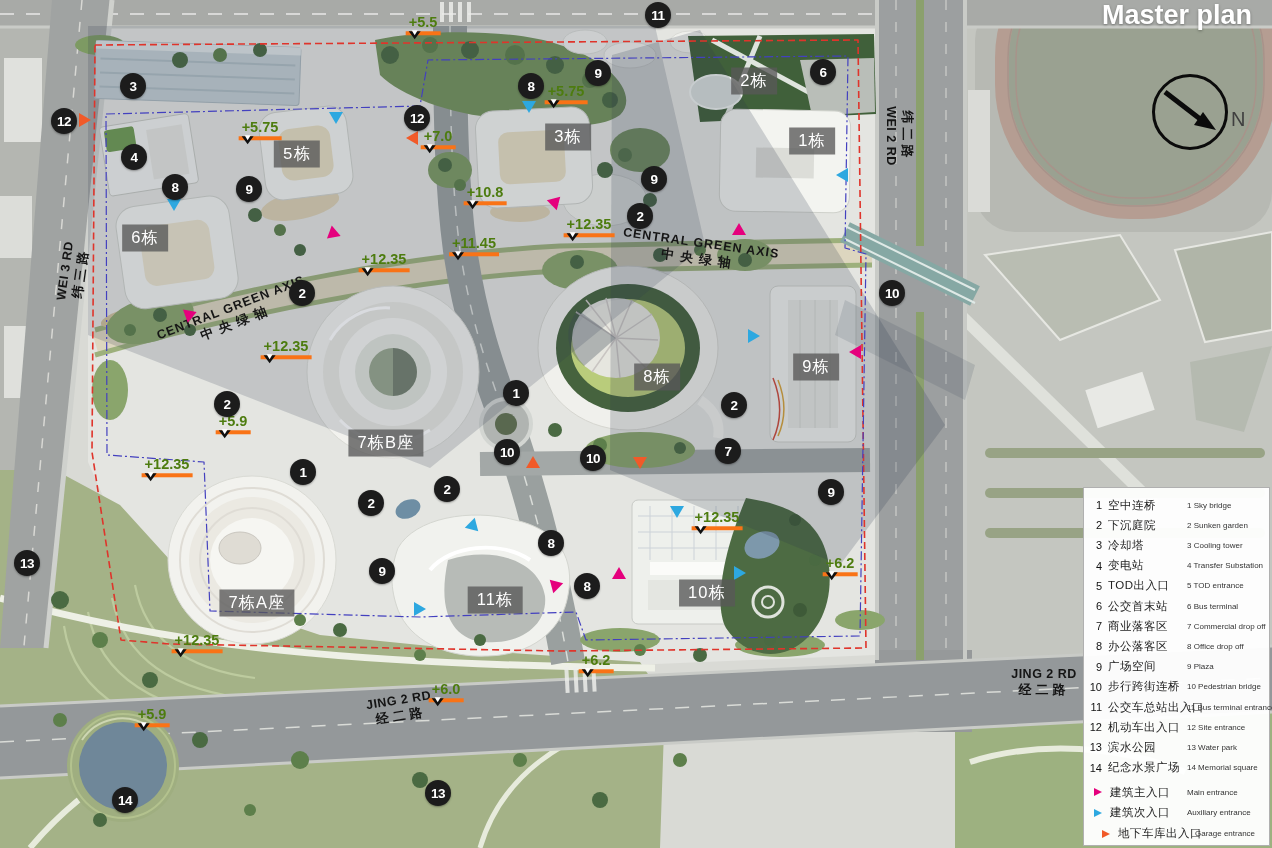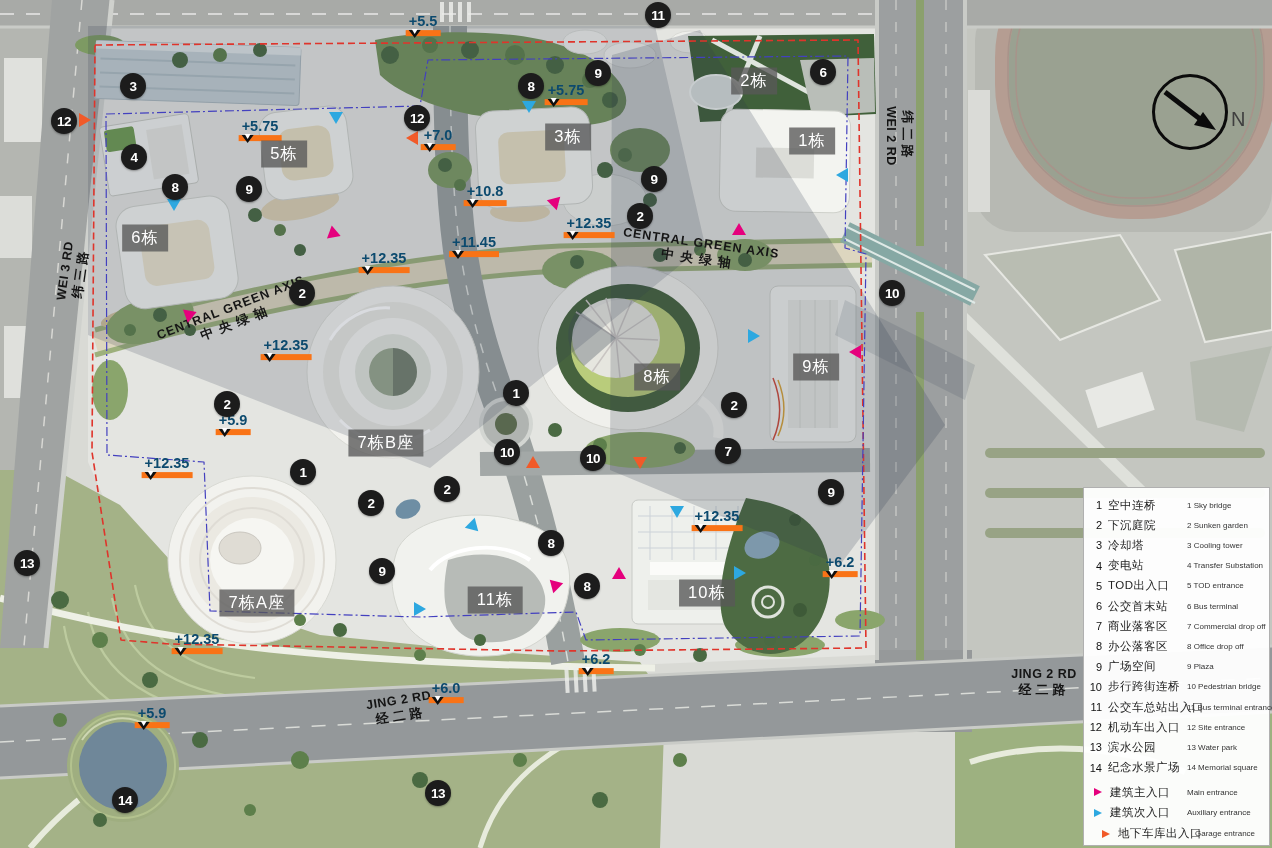--- a/index.html
+++ b/index.html
@@ -19,22 +19,22 @@
     box-shadow:0 1px 2px rgba(0,0,0,.35);letter-spacing:-.5px;
   }
   .bldg-label{
     position:absolute;transform:translate(-50%,-50%);
     background:rgba(88,88,88,.78);color:#fff;
     font-size:16.5px;letter-spacing:1px;padding:2px 9px 3px;
     white-space:nowrap;z-index:4;
   }
   .elev{
     position:absolute;transform:translate(-50%,-58%);
-    color:#0c4a6e;font-size:14.5px;font-weight:bold;line-height:1.05;
-    border-bottom:6px solid #f97316;padding:0 3px 1px;z-index:3;white-space:nowrap;
+    color:#4d7c0f;font-size:14.5px;font-weight:bold;line-height:1.05;
+    border-bottom:4px solid #f97316;padding:0 3px 1px;z-index:3;white-space:nowrap;
   }
   .elev::after{
     content:"";position:absolute;left:3px;top:100%;
     border:6px solid transparent;border-top:8px solid #101010;
   }
   .elev::before{
     content:"";position:absolute;left:6px;top:100%;margin-top:-1px;
     border:3px solid transparent;border-top:5px solid #fff;z-index:1;
   }
   .tri{
@@ -425,32 +425,33 @@
       <div class="marker" style="left: 371px; top: 503px;">2</div>
       <div class="marker" style="left: 447px; top: 489px;">2</div>
       <div class="marker" style="left: 831px; top: 492px;">9</div>
       <div class="marker" style="left: 551px; top: 543px;">8</div>
       <div class="marker" style="left: 587px; top: 586px;">8</div>
       <div class="marker" style="left: 382px; top: 571px;">9</div>
       <div class="marker" style="left: 27px; top: 563px;">13</div>
       <div class="marker" style="left: 125px; top: 800px;">14</div>
       <div class="marker" style="left: 438px; top: 793px;">13</div>
       <div class="bldg-label" style="left: 754px; top: 81px;">2栋</div>
-      <div class="bldg-label" style="left: 284px; top: 154px;">5栋</div>
+      <div class="bldg-label" style="left: 297px; top: 154px; font-family: Liberation Mono, monospace;">5栋</div>
       <div class="bldg-label" style="left: 568px; top: 137px;">3栋</div>
       <div class="bldg-label" style="left: 812px; top: 141px;">1栋</div>
       <div class="bldg-label" style="left: 145px; top: 238px;">6栋</div>
       <div class="bldg-label" style="left: 657px; top: 377px; text-align: right;">8栋</div>
       <div class="bldg-label" style="left: 816px; top: 367px;">9栋</div>
       <div class="bldg-label" style="left: 386px; top: 443px;">7栋B座</div>
       <div class="bldg-label" style="left: 257px; top: 603px;">7栋A座</div>
       <div class="bldg-label" style="left: 495px; top: 600px;">11栋</div>
       <div class="bldg-label" style="left: 699px; top: 593px; margin-left: 8px;">10栋</div>
     </div>
 
+  <div id="page-title">Master plan</div>
 
   <div id="compass">
     <div id="compass-circle"></div>
     <svg width="78" height="78" style="position:absolute;left:0;top:0">
       <line x1="13" y1="18" x2="52" y2="48" stroke="#0b0b0b" stroke-width="5"></line>
       <polygon points="64,56 42,51 51,38" fill="#0b0b0b"></polygon>
     </svg>
     <span id="compass-n">N</span>
   </div>
 

